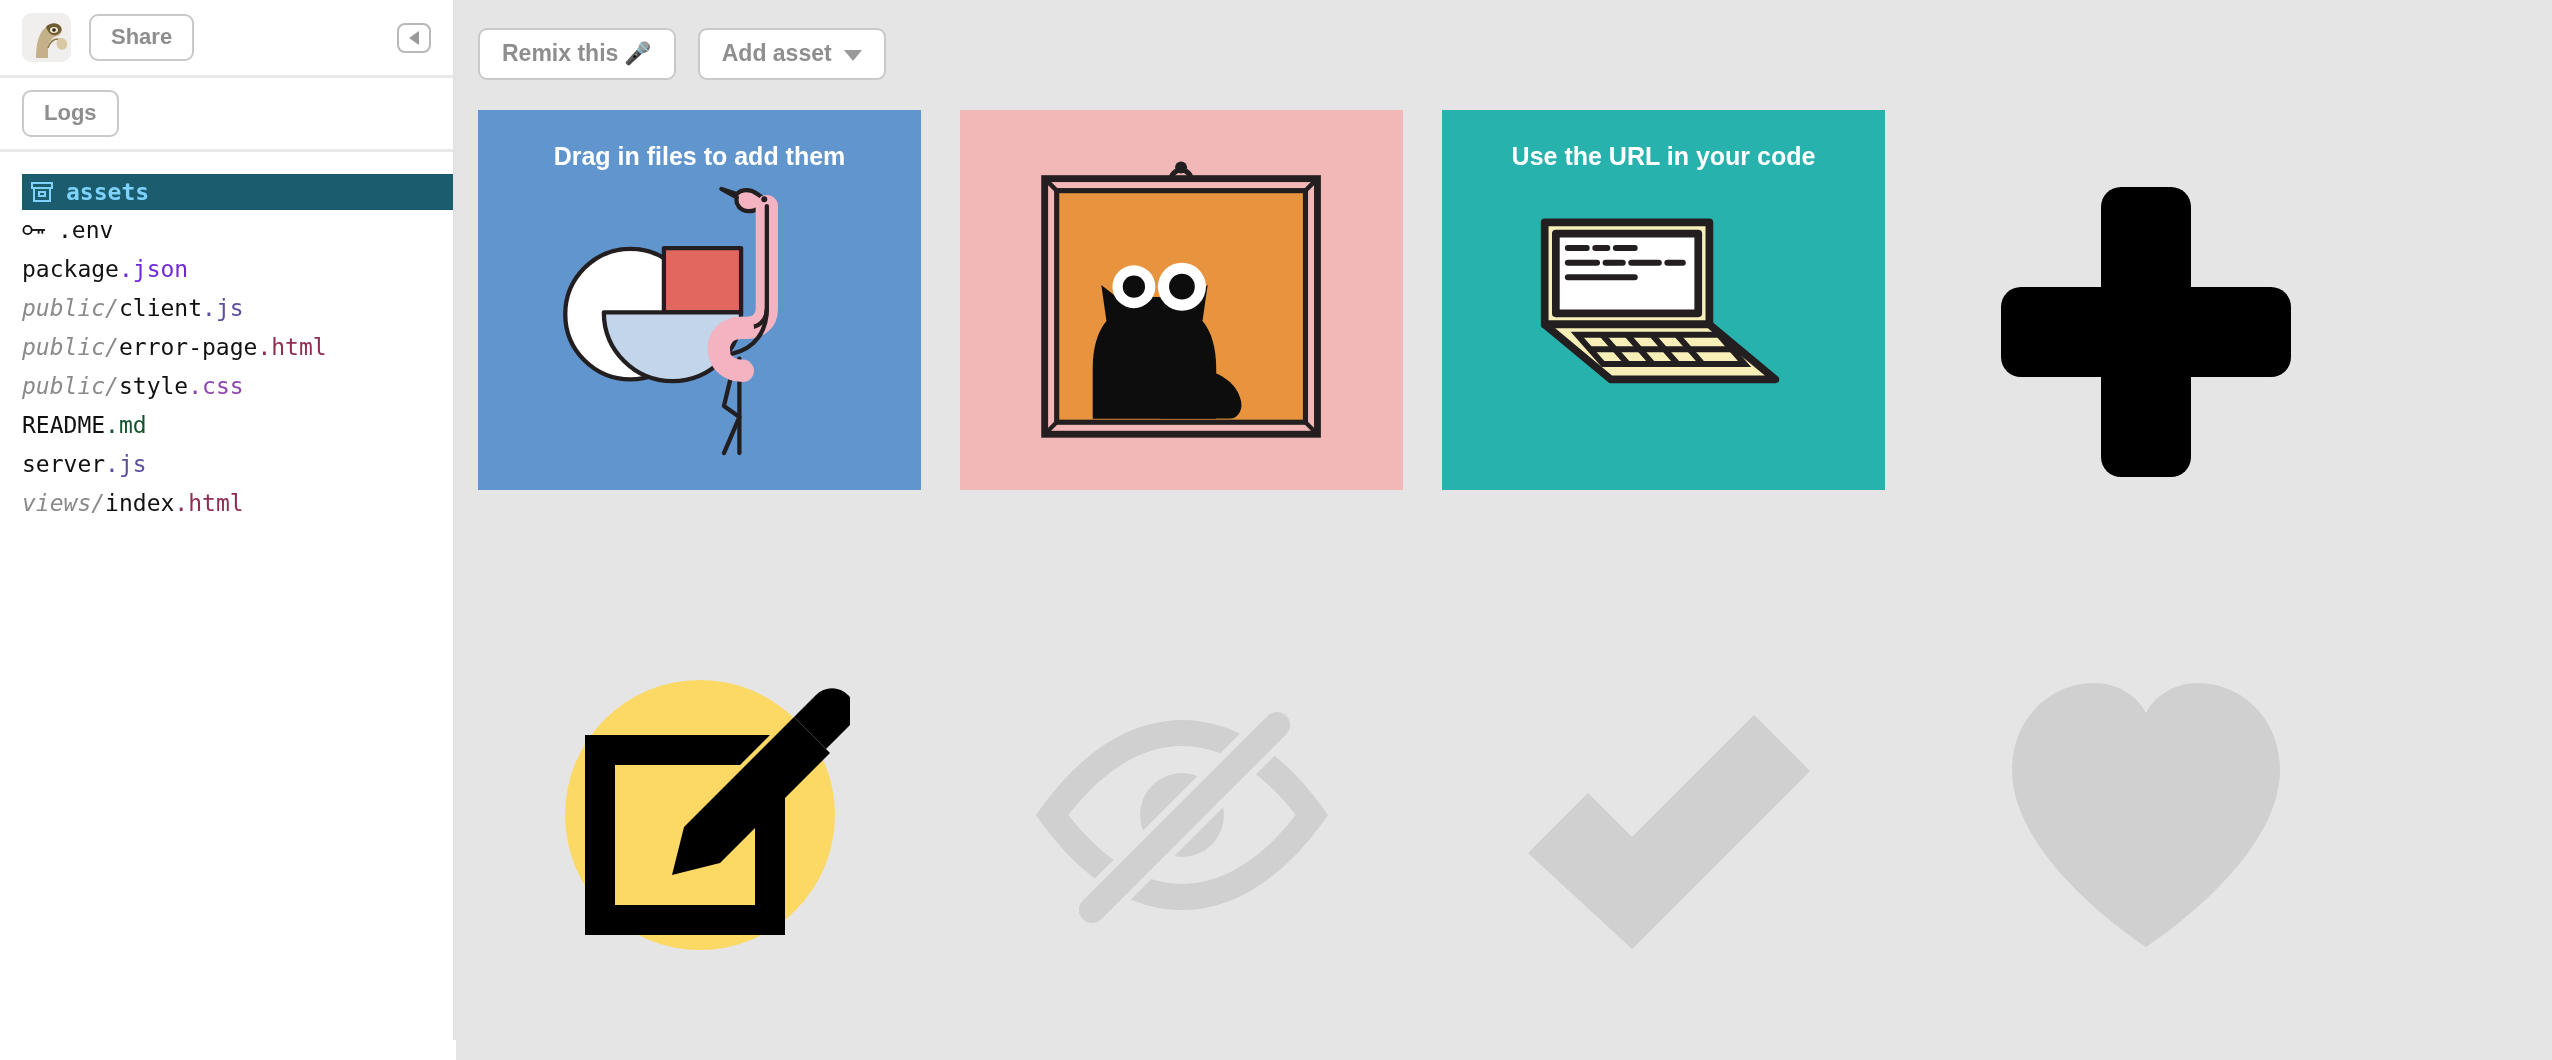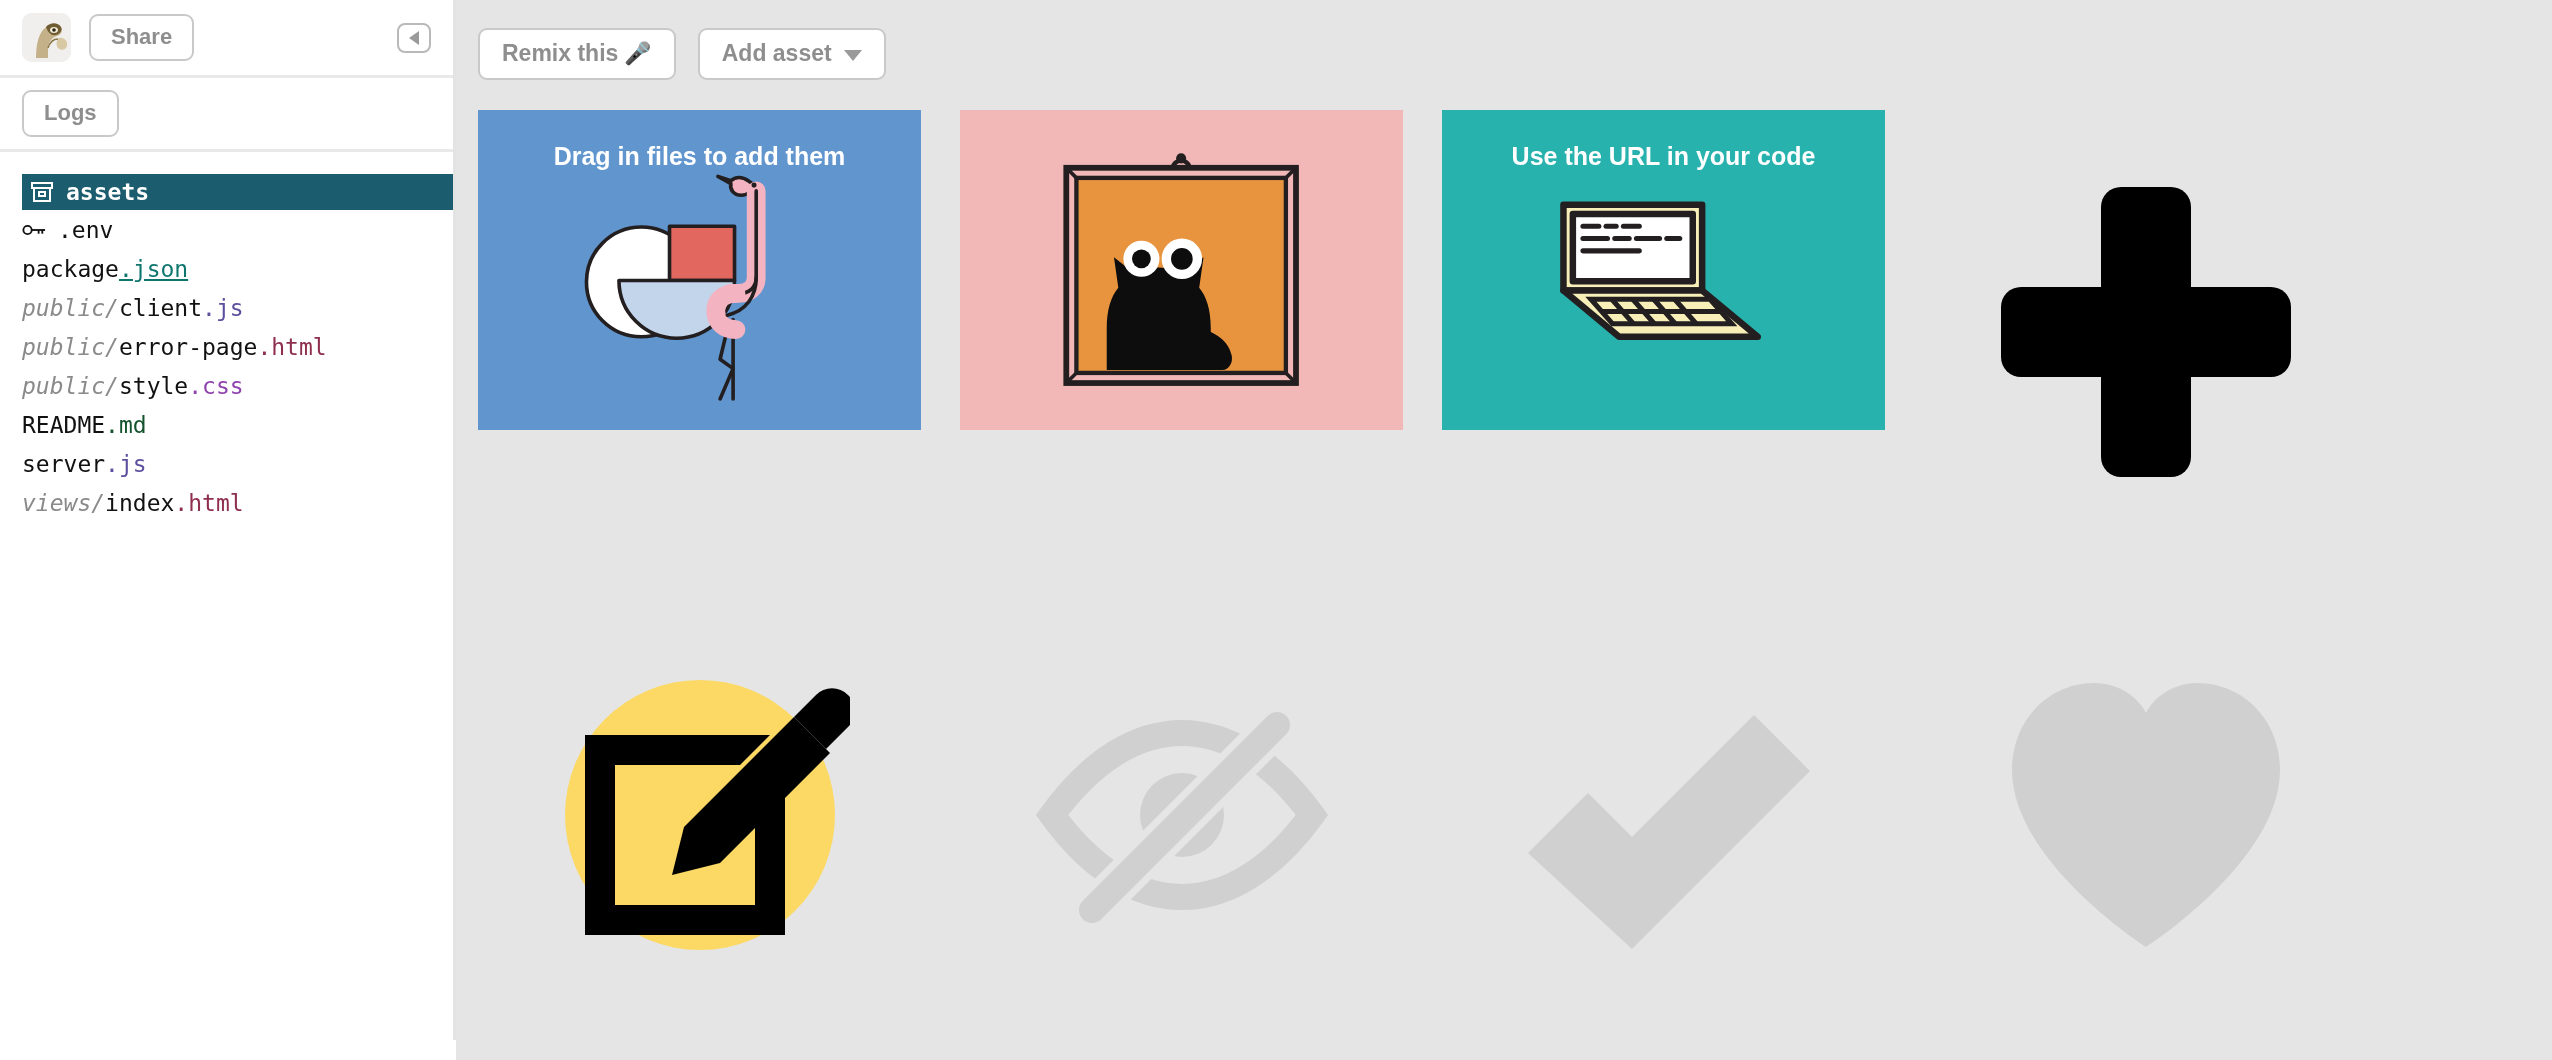--- a/index.html
+++ b/index.html
@@ -78,29 +78,29 @@
     display: flex; align-items: center;
     padding: 0 14px 0 22px;
     font-family: "DejaVu Sans Mono", monospace;
     font-size: 23px;
     color: #111;
     cursor: pointer;
     white-space: nowrap;
   }
   .file-row.selected {
     background: #1b5c6e;
-    color: #ffffff;
+    color: #7dd3fc;
     font-weight: bold;
     margin-left: 22px;
     padding-left: 8px;
     height: 36px;
   }
   .file-row .ficon { margin-right: 12px; display: inline-flex; align-items: center; }
   .dir { color: #8a8a8a; font-style: italic; }
-  .ext-json { color: #0f766e; text-decoration: underline; }
+  .ext-json { color: #6d28d9; }
   .ext-js   { color: #5c4f9e; }
   .ext-html { color: #8e2f4e; }
   .ext-css  { color: #8e44ad; }
   .ext-md   { color: #14532d; }
 
   
   .main {
     flex: 1;
     background: #e5e5e5;
     height: 1060px;
@@ -125,21 +125,21 @@
   }
   .emoji-mic { font-size: 22px; margin-left: 6px; }
 
   .assets-grid {
     position: absolute;
     left: 22px; top: 110px;
     width: 2074px;
   }
   .row { display: flex; }
   .card {
-    width: 443px; height: 320px;
+    width: 443px; height: 380px;
     margin-right: 39px;
     position: relative;
     overflow: hidden;
     cursor: pointer;
     flex: 0 0 443px;
   }
   .card-title {
     position: absolute;
     top: 30px; left: 0; right: 0;
     text-align: center;

